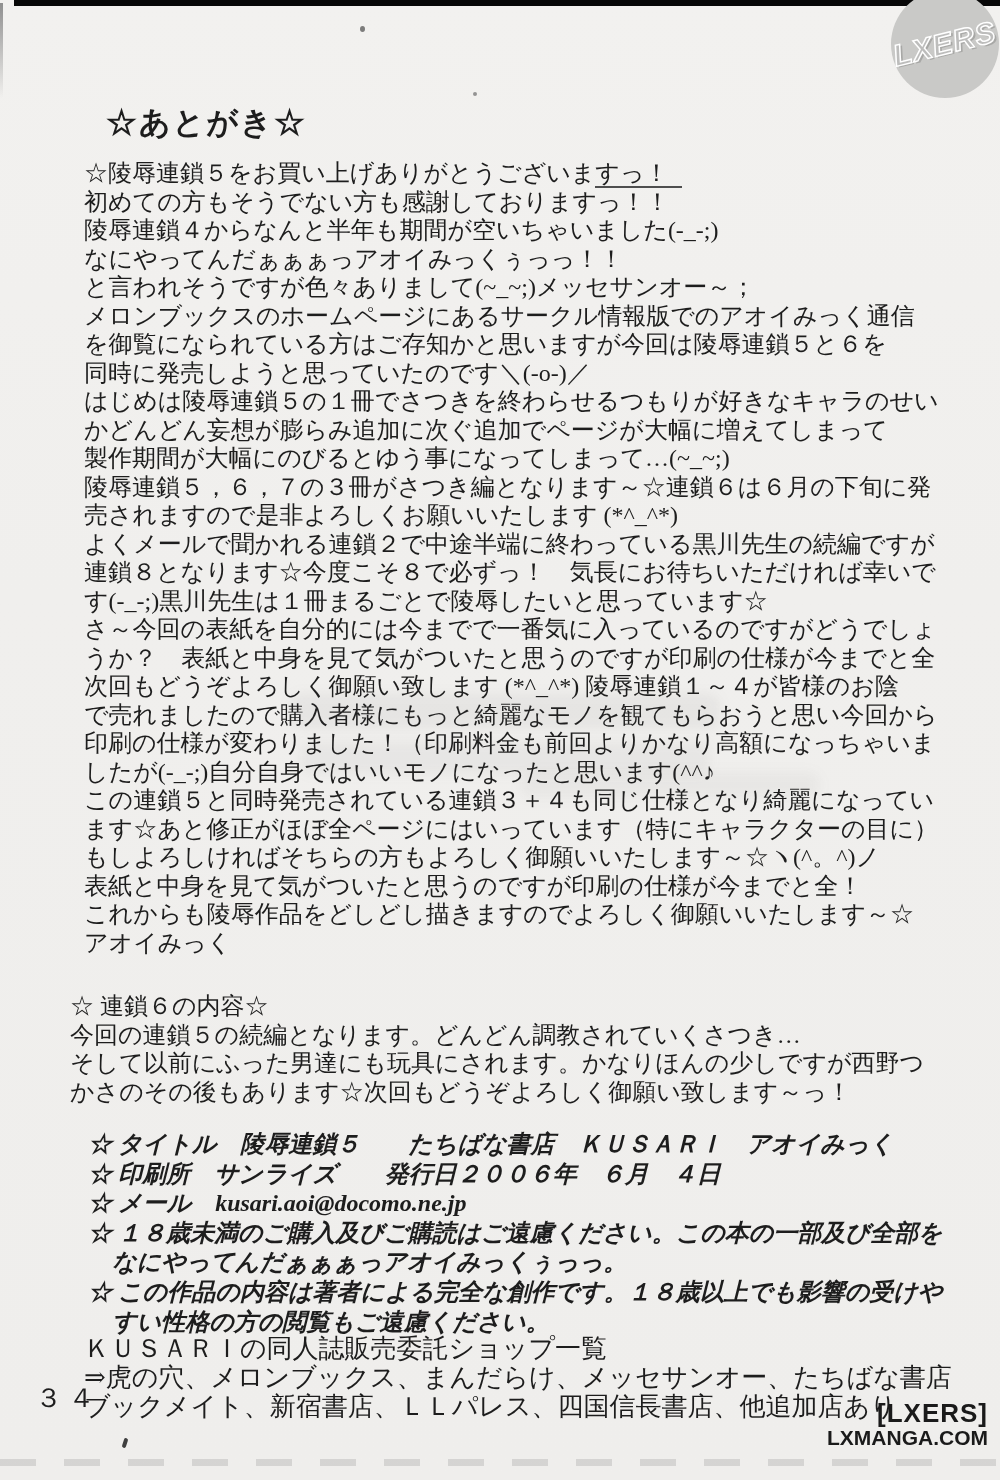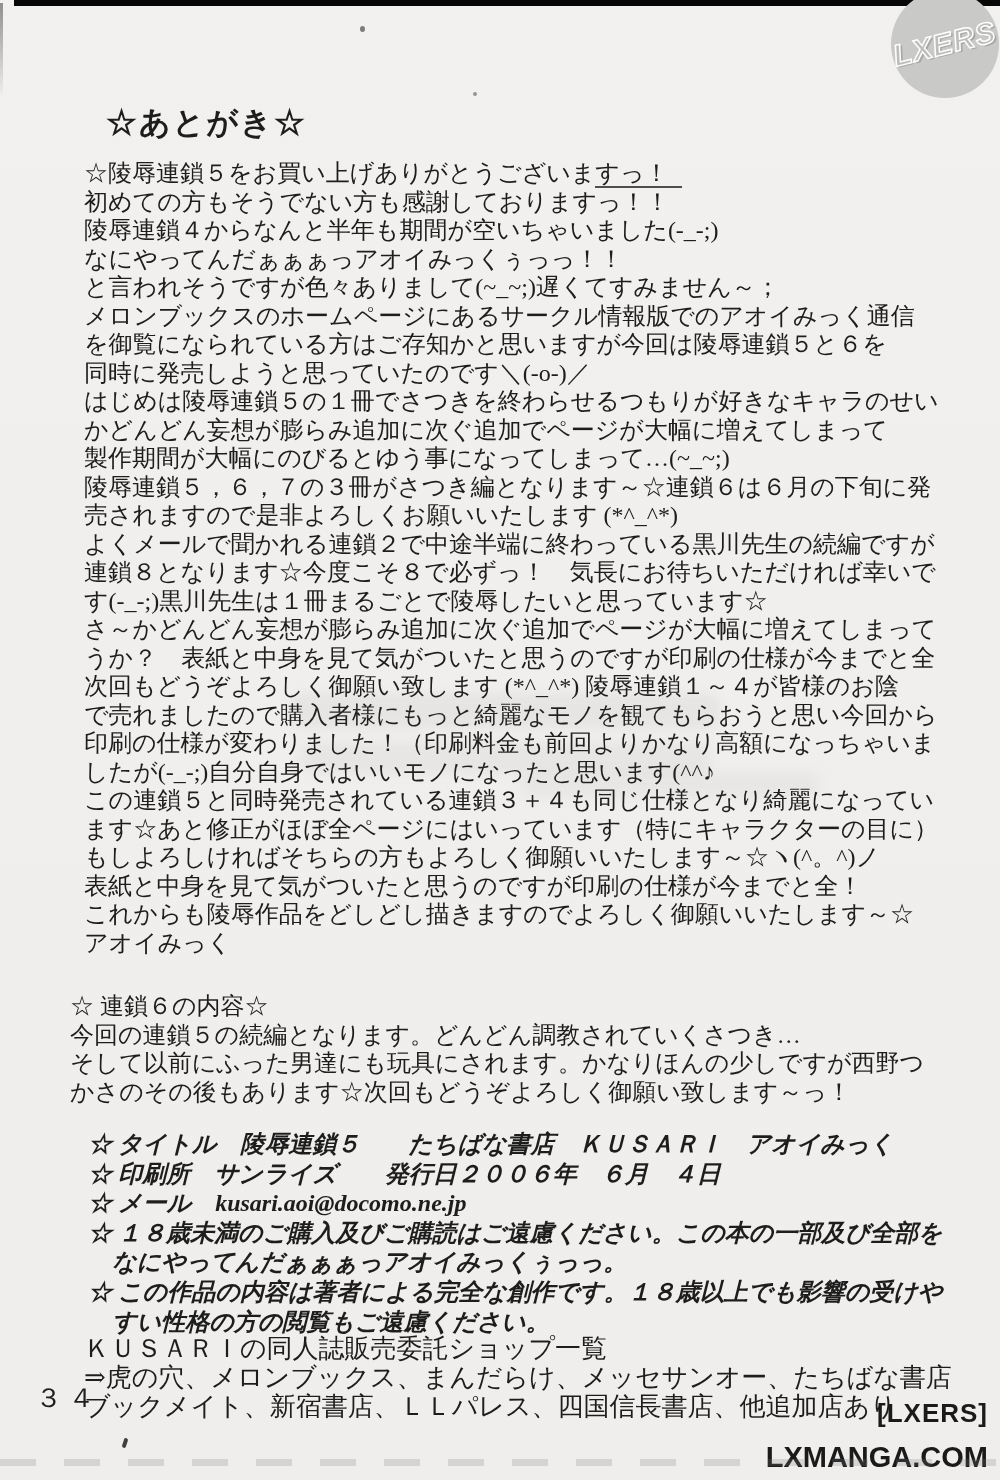--- a/index.html
+++ b/index.html
@@ -49,21 +49,21 @@
 
   .shop-block  { position: absolute; left: 84px;  top: 1334px; width: 890px; font-size: 26px; }
   .shop-block .text-line  { height: 29px; line-height: 29px; }
 
   .page-number { position: absolute; left: 8px; top: 1380px; font-size: 27px; letter-spacing: 6px; margin-left: 27px; }
 
   .corner-mark { position: absolute; right: 12px; top: 1400px; text-align: right;
                  font-family: "Liberation Sans", sans-serif; font-weight: bold;
                  color: #1a1a1a; line-height: 1.02; }
   .corner-line1 { font-size: 26px; letter-spacing: 1px; }
-  .corner-line2 { font-size: 29px; letter-spacing: 0; margin-top: 16px; }
+  .corner-line2 { font-size: 21px; letter-spacing: 0; }
 
   
   .smudge { position: absolute; background: rgba(100,100,100,0.07); filter: blur(6px); border-radius: 12px; }
   .smudge-1 { left: 290px; top: 694px; width: 430px; height: 34px; }
   .smudge-2 { left: 300px; top: 742px; width: 410px; height: 32px; background: rgba(100,100,100,0.06); }
   .smudge-3 { left: 520px; top: 772px; width: 300px; height: 26px; background: rgba(100,100,100,0.05); }
   .dash-band { position: absolute; left: 0; top: 1459px; width: 100%; height: 7px;
                background: repeating-linear-gradient(90deg, rgba(120,120,120,0.22) 0 36px, rgba(120,120,120,0) 36px 64px); }
   .speck-dot { position: absolute; left: 360px; top: 26px; width: 5px; height: 6px;
                background: #4a4a4a; border-radius: 50%; opacity: .7; }
@@ -84,33 +84,33 @@
     <span class="stamp-text">LXERS</span>
   </div>
 
   <div class="title">☆あとがき☆</div>
 
   <div class="body-block">
     <div class="text-line"><span>☆陵辱連鎖５をお買い上げありがとうございま</span><span class="underlined">すっ！</span></div>
   <div class="text-line">初めての方もそうでない方も感謝しておりますっ！！</div>
       <div class="text-line">陵辱連鎖４からなんと半年も期間が空いちゃいました(-_-;)</div>
       <div class="text-line">なにやってんだぁぁぁっアオイみっくぅっっ！！</div>
-      <div class="text-line">と言われそうですが色々ありまして(~_~;)遅くてすみません～；</div>
+      <div class="text-line">と言われそうですが色々ありまして(~_~;)メッセサンオー～；</div>
       <div class="text-line">メロンブックスのホームページにあるサークル情報版でのアオイみっく通信</div>
       <div class="text-line">を御覧になられている方はご存知かと思いますが今回は陵辱連鎖５と６を</div>
       <div class="text-line">同時に発売しようと思っていたのです＼(-o-)／</div>
       <div class="text-line">はじめは陵辱連鎖５の１冊でさつきを終わらせるつもりが好きなキャラのせい</div>
       <div class="text-line">かどんどん妄想が膨らみ追加に次ぐ追加でページが大幅に増えてしまって</div>
       <div class="text-line">製作期間が大幅にのびるとゆう事になってしまって…(~_~;)</div>
       <div class="text-line">陵辱連鎖５，６，７の３冊がさつき編となります～☆連鎖６は６月の下旬に発</div>
       <div class="text-line">売されますので是非よろしくお願いいたします (*^_^*)</div>
       <div class="text-line">よくメールで聞かれる連鎖２で中途半端に終わっている黒川先生の続編ですが</div>
       <div class="text-line">連鎖８となります☆今度こそ８で必ずっ！　気長にお待ちいただければ幸いで</div>
       <div class="text-line">す(-_-;)黒川先生は１冊まるごとで陵辱したいと思っています☆</div>
-      <div class="text-line">さ～かどんどん妄想が膨らみ追加に次ぐ追加でページが大幅に増えてしまって</div>
+      <div class="text-line">さ～今回の表紙を自分的には今までで一番気に入っているのですがどうでしょ</div>
       <div class="text-line">うか？　表紙と中身を見て気がついたと思うのですが印刷の仕様が今までと全</div>
       <div class="text-line">次回もどうぞよろしく御願い致します (*^_^*) 陵辱連鎖１～４が皆様のお陰</div>
       <div class="text-line">で売れましたので購入者様にもっと綺麗なモノを観てもらおうと思い今回から</div>
       <div class="text-line">印刷の仕様が変わりました！（印刷料金も前回よりかなり高額になっちゃいま</div>
       <div class="text-line">したが(-_-;)自分自身ではいいモノになったと思います(^^♪</div>
       <div class="text-line">この連鎖５と同時発売されている連鎖３＋４も同じ仕様となり綺麗になってい</div>
       <div class="text-line">ます☆あと修正がほぼ全ページにはいっています（特にキャラクターの目に）</div>
       <div class="text-line">もしよろしければそちらの方もよろしく御願いいたします～☆ヽ(^。^)ノ</div>
       <div class="text-line">表紙と中身を見て気がついたと思うのですが印刷の仕様が今までと全！</div>
       <div class="text-line">これからも陵辱作品をどしどし描きますのでよろしく御願いいたします～☆</div>

